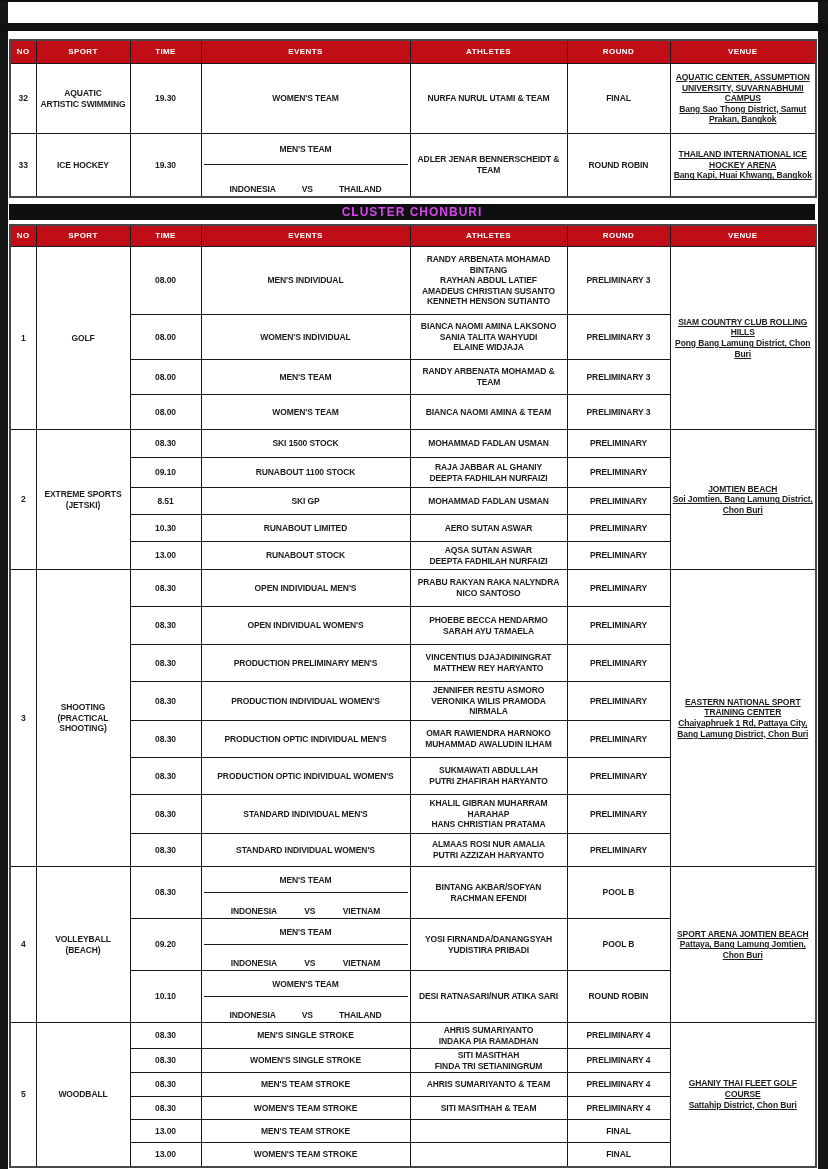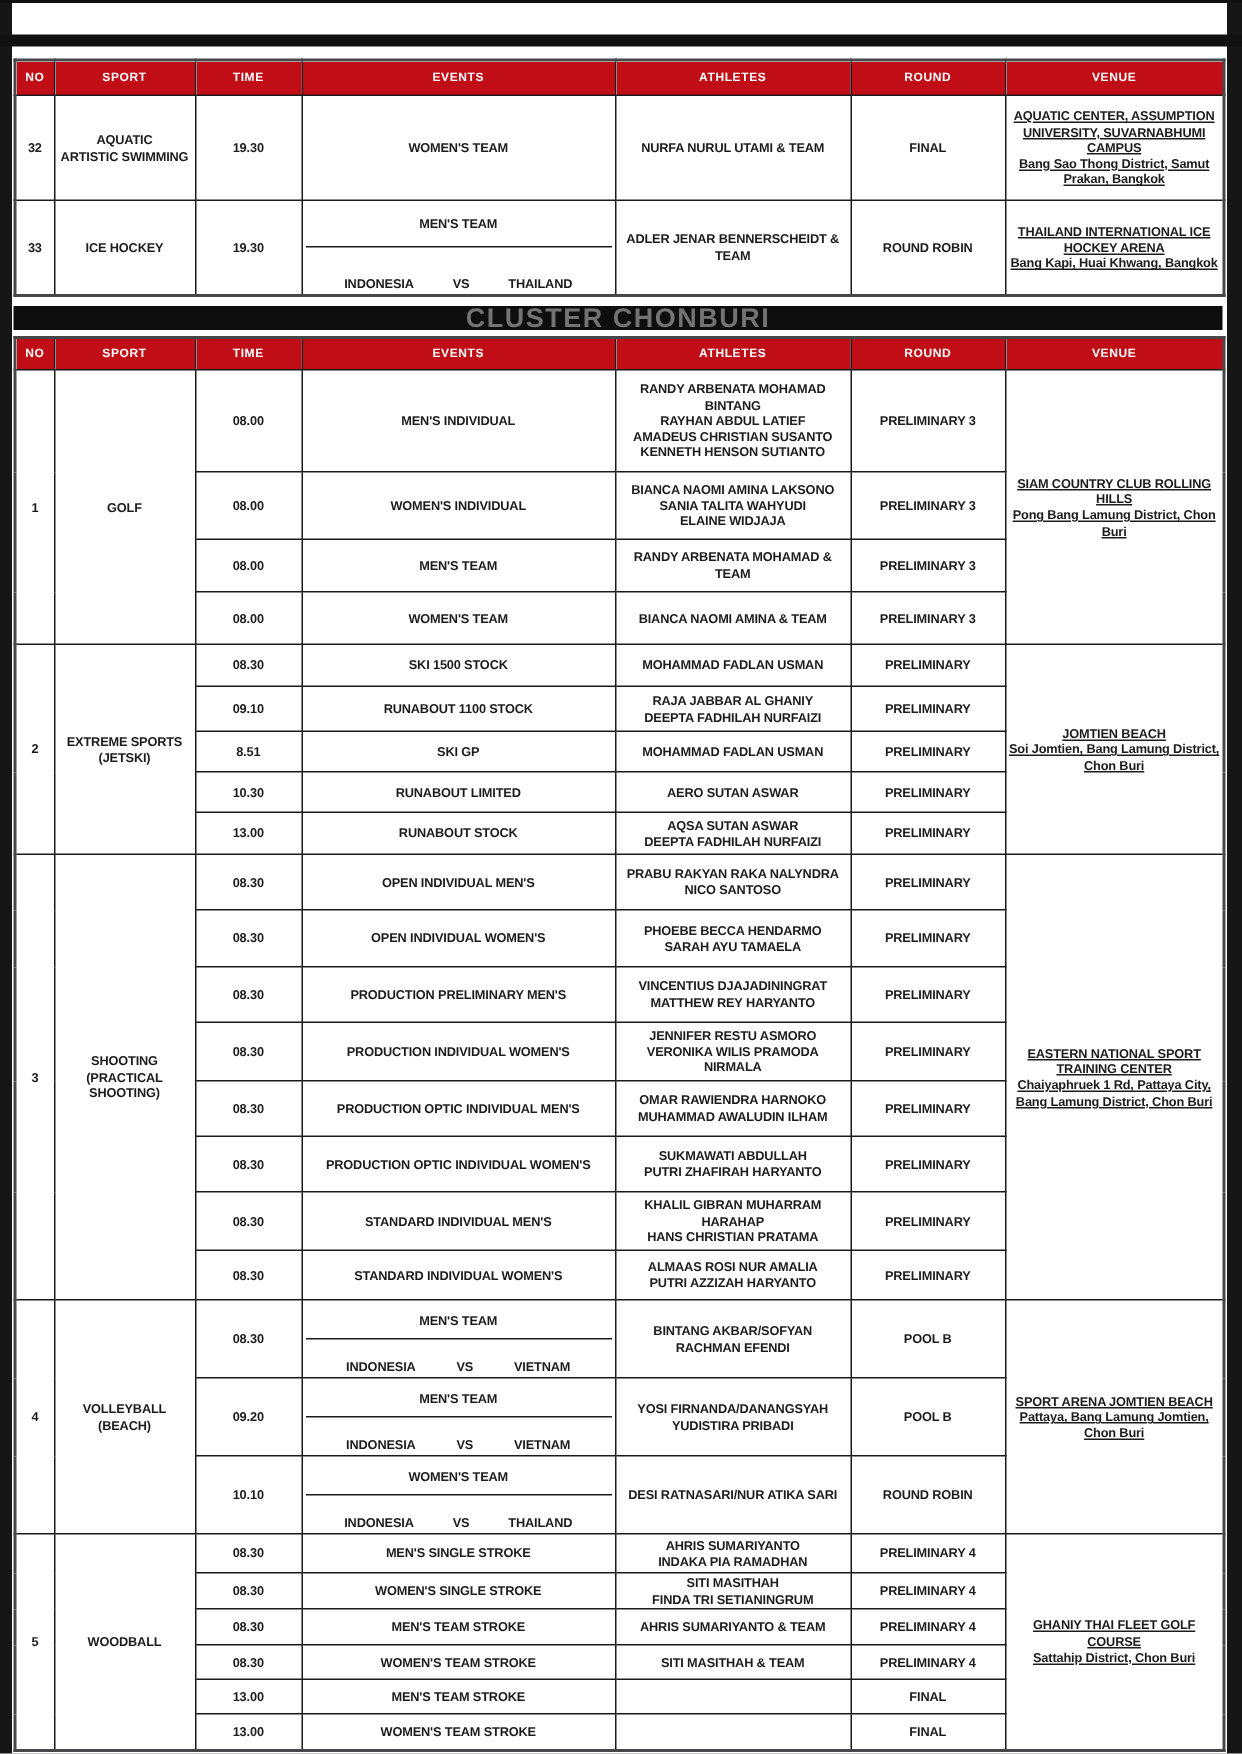--- a/index.html
+++ b/index.html
@@ -33,22 +33,22 @@
   }
   #t1 th{height:22px;}
   .pre{white-space:pre-line;}
   .venue{color:#1e88e5;}
   .vname,.vaddr{text-decoration:underline;cursor:pointer;}
   .split{padding:0;}
   .split .sub-top{border-bottom:1px solid #1a1a1c;display:flex;align-items:center;justify-content:center;}
   .split .sub-bot{display:flex;align-items:flex-end;justify-content:space-evenly;}
   .banner{
     margin-left:1px;width:806px;height:16px;background:#0e0e0e;
-    color:#737373;display:flex;align-items:center;justify-content:center;
-    font-weight:bold;font-size:18px;letter-spacing:1px;
+    color:#d946ef;display:flex;align-items:center;justify-content:center;
+    font-weight:bold;font-size:12px;letter-spacing:1px;
     box-sizing:border-box;
   }
 </style>
 </head>
 <body>
 
 <div class="page"></div>
 <div class="topline"></div>
 <div class="band"></div>
 

